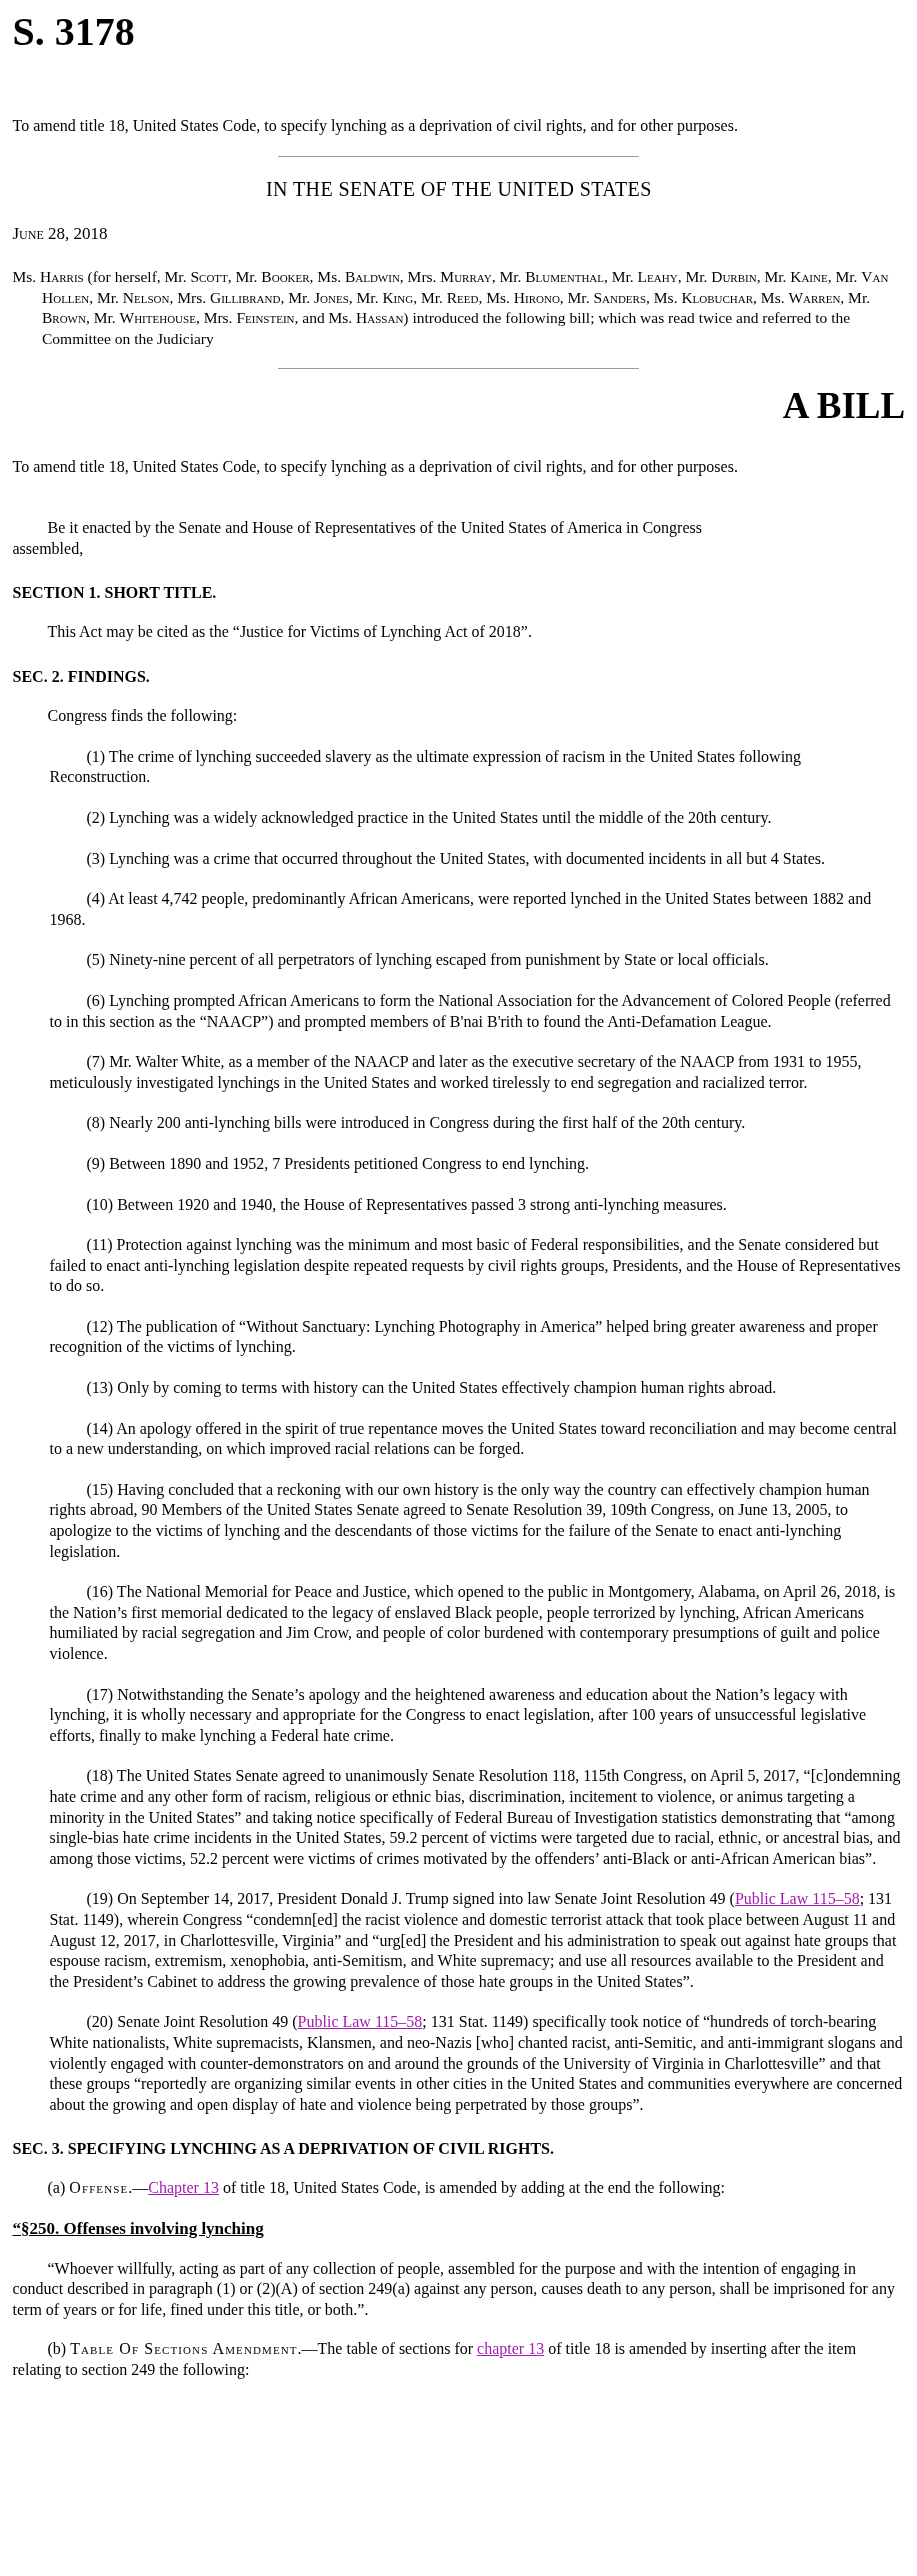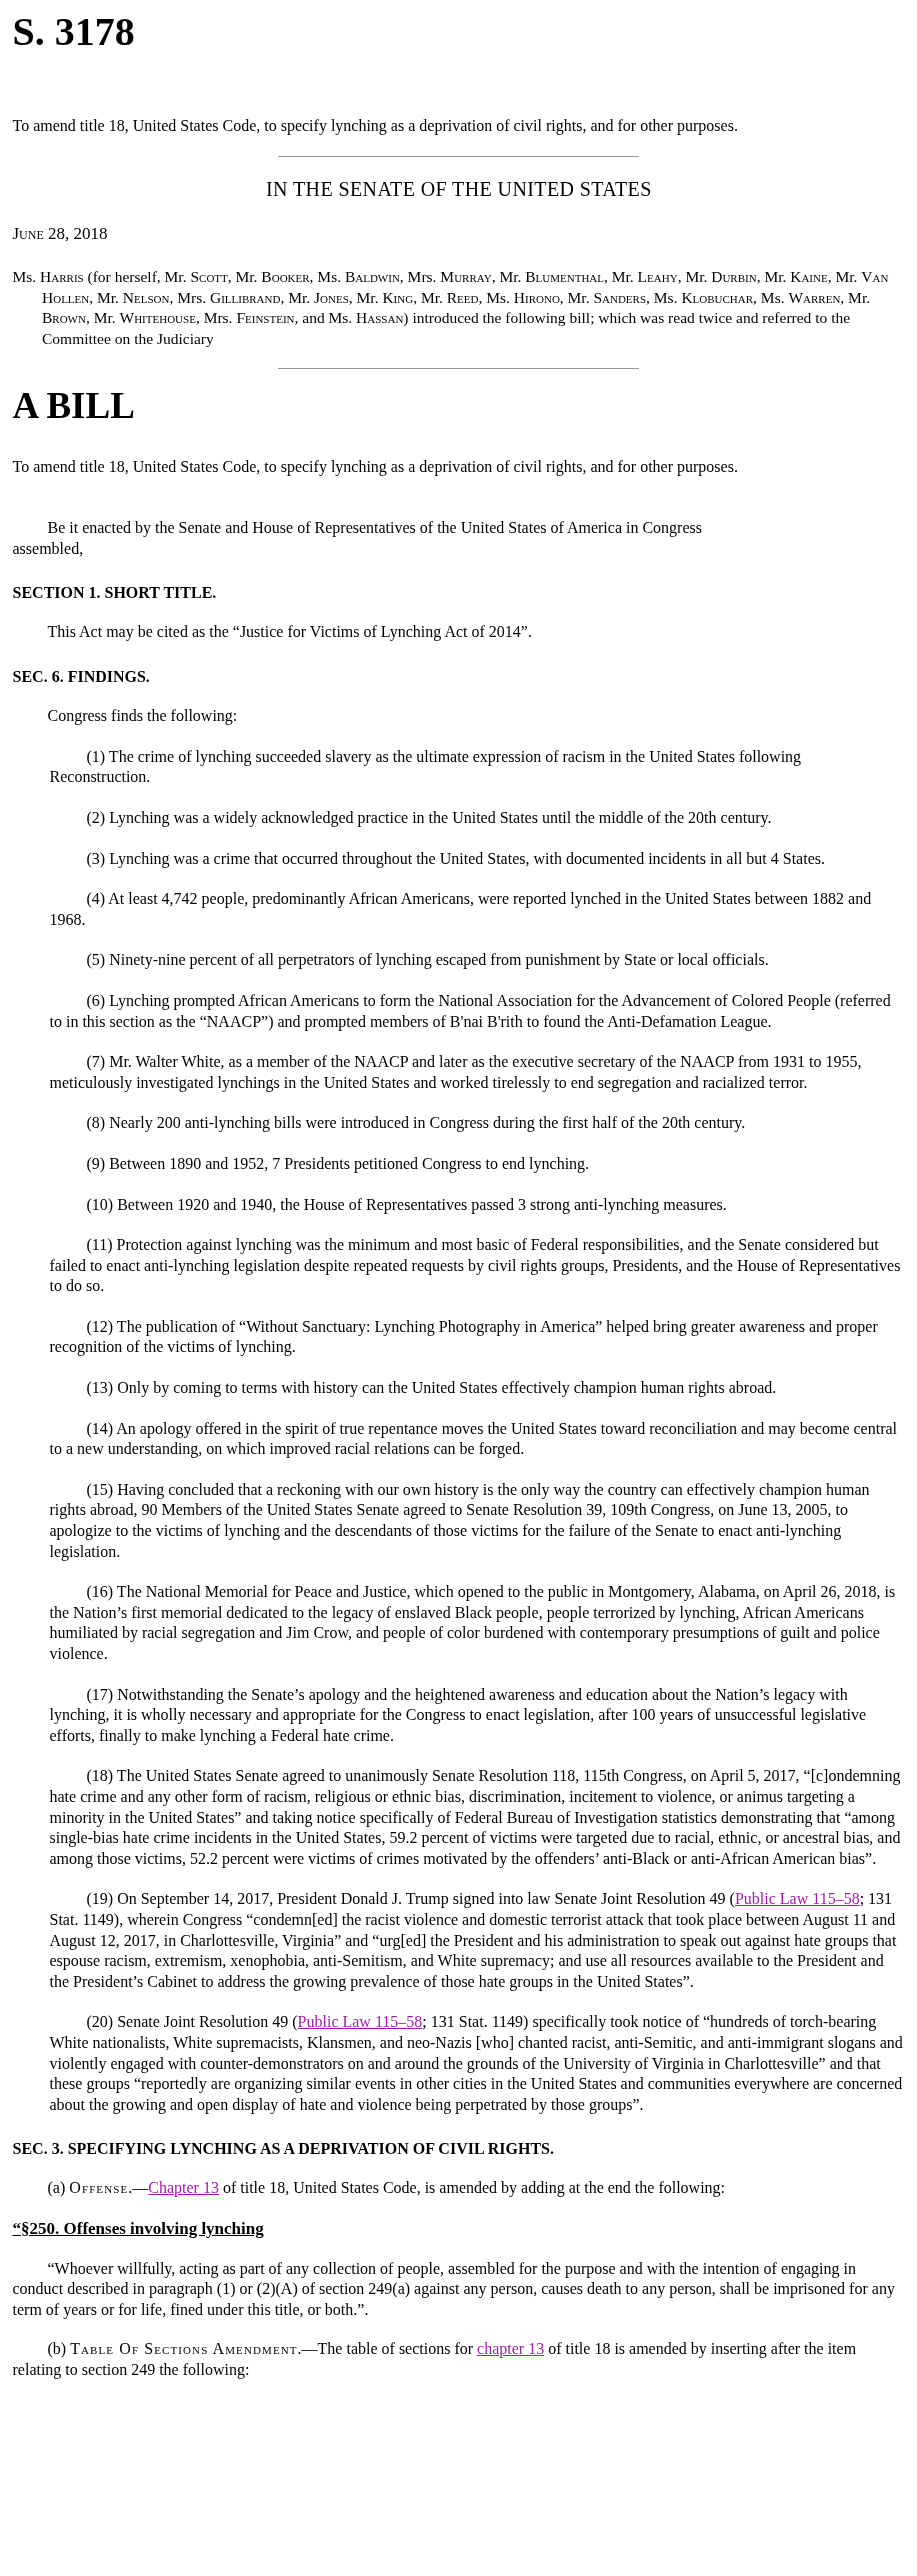--- a/index.html
+++ b/index.html
@@ -15,21 +15,21 @@
   }
   .bill-number { text-align: left; font-size: 40px; line-height: 44px; font-weight: 700; margin: 4.4px 0 0; }
   .preamble { margin: 62px 0 0; }
   .preamble2 { margin: 31px 0 0; }
   .rule { border: none; border-top: 1.5px solid #9a9a9a; width: 361px; margin: 19px auto 0; }
   .chamber { text-align: center; font-size: 20px; line-height: 25px; letter-spacing: 0.4px; margin: 20.6px 0 0; }
   .date { text-align: left; font-variant: small-caps; font-size: 17px; line-height: 20.6px; margin: 22px 0 0; }
   .sponsors { font-size: 15.5px; line-height: 20.6px; margin: 22px 0 0; padding-left: 29.5px; text-indent: -29.5px; }
   .sc { font-variant: small-caps; }
   .sc-ls { font-variant: small-caps; letter-spacing: 1.1px; }
-  .bill-type { text-align: left; font-size: 37px; line-height: 41px; font-weight: 700; margin: 16px 0 0; }
+  .bill-type { text-align: right; font-size: 37px; line-height: 41px; font-weight: 700; margin: 16px 0 0; }
   .enacting { margin: 40px 0 0; text-indent: 35px; white-space: pre-line; }
   .sec-heading { font-weight: 700; font-size: 16px; line-height: 20.6px; margin: 23.6px 0 0; }
   .usc-heading { font-weight: 700; font-size: 17px; line-height: 20.6px; margin: 20px 0 0; text-decoration: underline; }
   .para { margin: 19px 0 0; text-indent: 35px; }
   .finding { margin: 20px 0 0; margin-left: 37px; text-indent: 37px; }
   .doc-link { color: #a21caf; text-decoration: underline; cursor: pointer; }
 </style>
 </head>
 <body>
 
@@ -49,23 +49,23 @@
   <hr class="rule">
 
   <h2 class="bill-type">A BILL</h2>
 
   <p class="preamble preamble2">To amend title 18, United States Code, to specify lynching as a deprivation of civil rights, and for other purposes.</p>
 
   <p class="enacting">Be it enacted by the Senate and House of Representatives of the United States of America in Congress
 assembled,</p>
 
   <h3 class="sec-heading">SECTION 1. SHORT TITLE.</h3>
-  <p class="para">This Act may be cited as the “Justice for Victims of Lynching Act of 2014”.</p>
+  <p class="para">This Act may be cited as the “Justice for Victims of Lynching Act of 2018”.</p>
 
-  <h3 class="sec-heading">SEC. 6. FINDINGS.</h3>
+  <h3 class="sec-heading">SEC. 2. FINDINGS.</h3>
   <p class="para">Congress finds the following:</p>
 
   <div>
       <p class="para finding"><span>(1) The crime of lynching succeeded slavery as the ultimate expression of racism in the United States following Reconstruction.</span></p>
       <p class="para finding"><span>(2) Lynching was a widely acknowledged practice in the United States until the middle of the 20th century.</span></p>
       <p class="para finding"><span>(3) Lynching was a crime that occurred throughout the United States, with documented incidents in all but 4 States.</span></p>
       <p class="para finding"><span>(4) At least 4,742 people, predominantly African Americans, were reported lynched in the United States between 1882 and 1968.</span></p>
       <p class="para finding"><span>(5) Ninety-nine percent of all perpetrators of lynching escaped from punishment by State or local officials.</span></p>
       <p class="para finding"><span>(6) Lynching prompted African Americans to form the National Association for the Advancement of Colored People (referred to in this section as the “NAACP”) and prompted members of B'nai B'rith to found the Anti-Defamation League.</span></p>
       <p class="para finding"><span>(7) Mr. Walter White, as a member of the NAACP and later as the executive secretary of the NAACP from 1931 to 1955, meticulously investigated lynchings in the United States and worked tirelessly to end segregation and racialized terror.</span></p>

